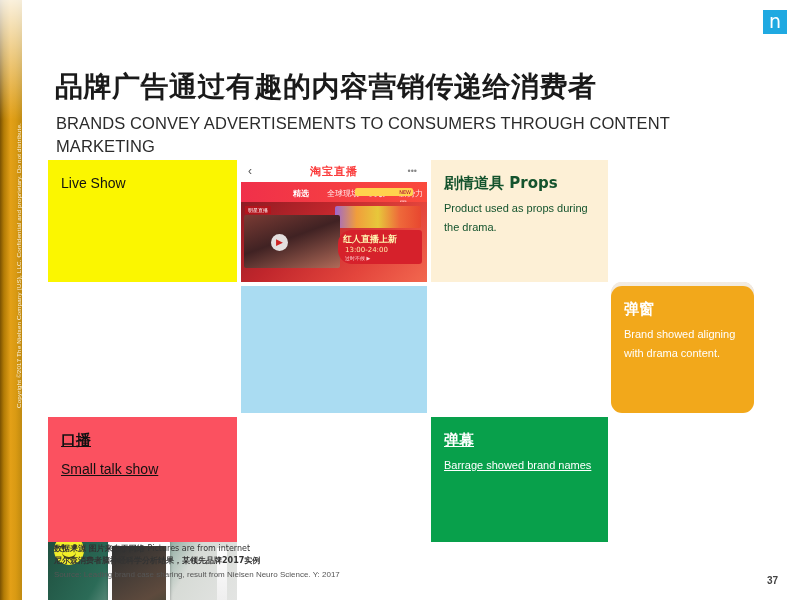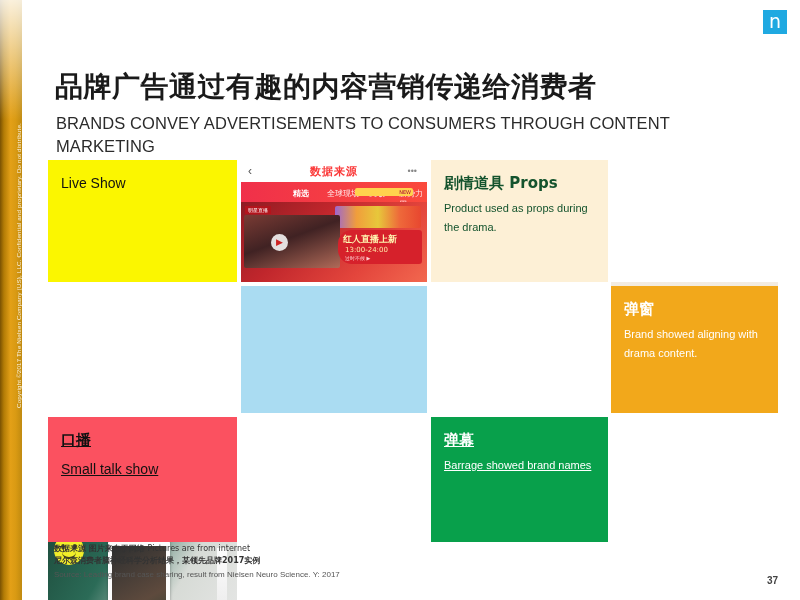--- a/index.html
+++ b/index.html
@@ -82,21 +82,21 @@
     width: 706px; height: 382px;
   }
   .cell {
     position: absolute;
     overflow: hidden;
     box-sizing: border-box;
   }
   .c-col1 { left: 0;   width: 189px; }
   .c-col2 { left: 193px; width: 186px; }
   .c-col3 { left: 383px; width: 177px; }
-  .c-col4 { left: 563px; width: 167px; }
+  .c-col4 { left: 563px; width: 143px; border-radius: 11px; }
   .c-row1 { top: 0;   height: 122px; }
   .c-row2 { top: 126px; height: 127px; }
   .c-row3 { top: 257px; height: 125px; text-decoration: underline; }
 
   
   .tile { padding: 14px 13px 0 13px; }
   .tile .zh {
     font-size: 15px;
     font-weight: bold;
     margin: 0 0 7px 0;
@@ -299,21 +299,21 @@
 
 <div class="grid">
 
   <div class="cell c-col1 c-row1 tile tile-yellow">
     <div class="en">Live Show</div>
   </div>
 
   <div class="cell c-col2 c-row1 photo taobao">
     <div class="tb-topbar">
       <span class="tb-back">‹</span>
-      <span class="tb-logo">数据来源</span>
+      <span class="tb-logo">淘宝直播</span>
       <span class="tb-dots">•••</span>
     </div>
     <div class="tb-nav">
       <span class="n1">精选</span>
       <span class="n2">全球现场</span>
       <span class="n3">美妆</span>
       <span class="n4">新势力周</span>
       <span class="tb-badge">NEW</span>
     </div>
     <div class="tb-stage">

